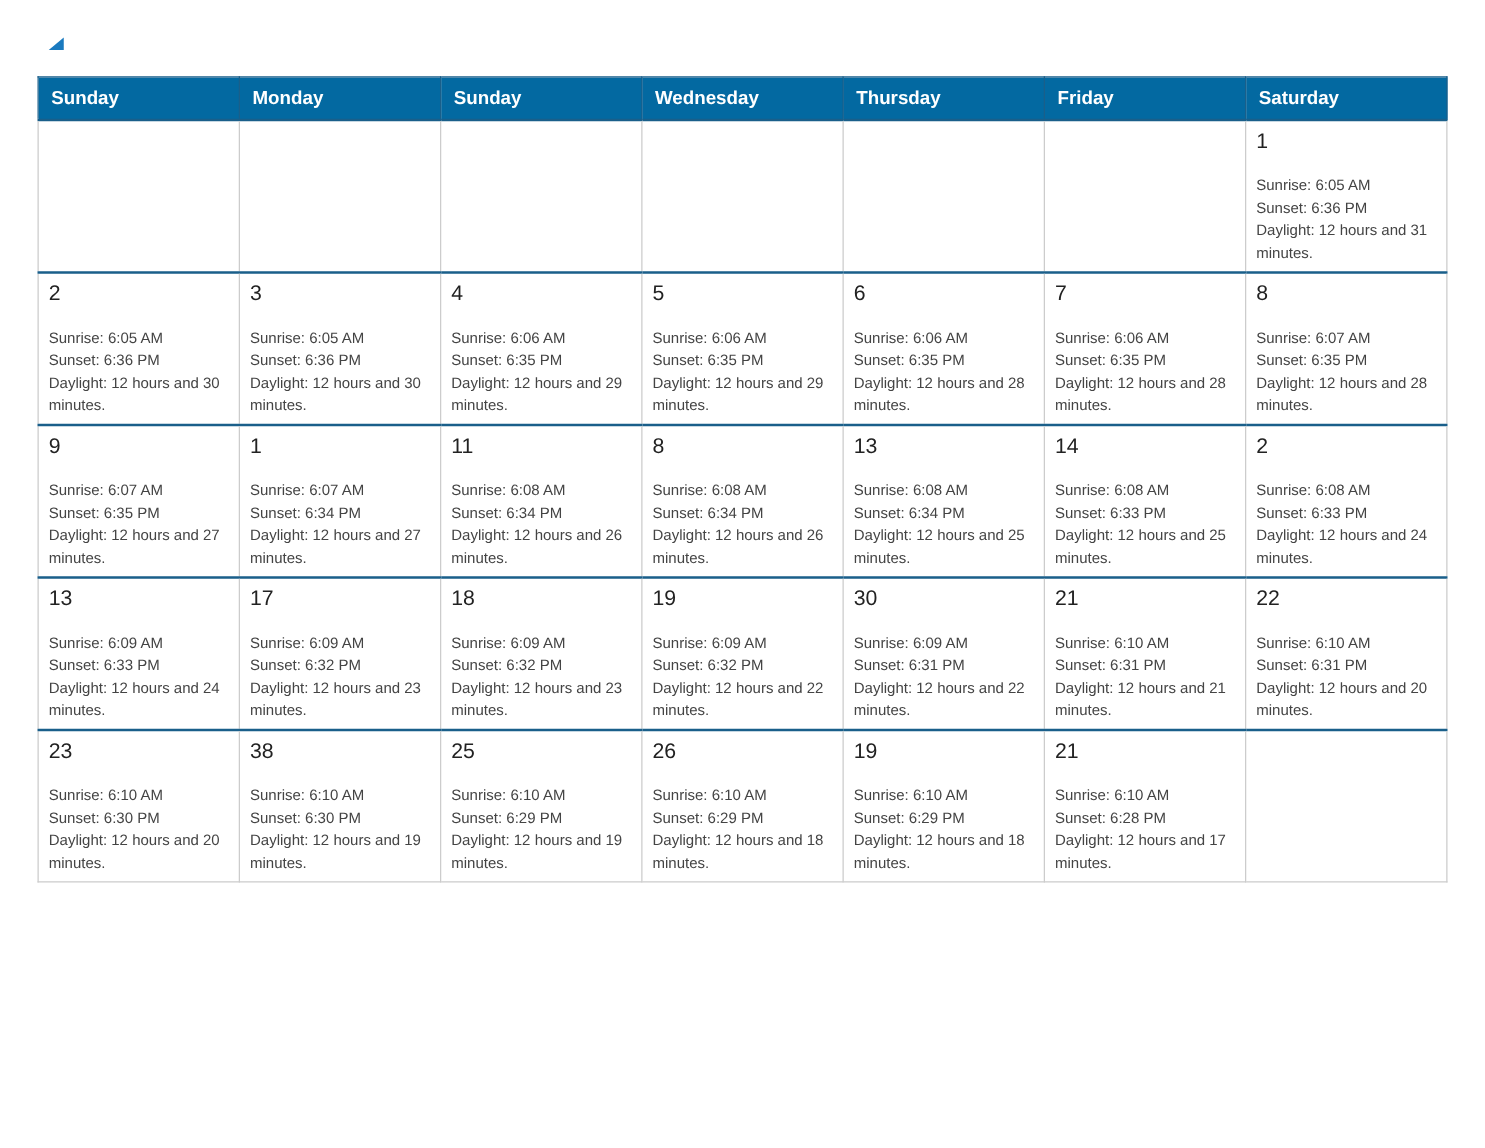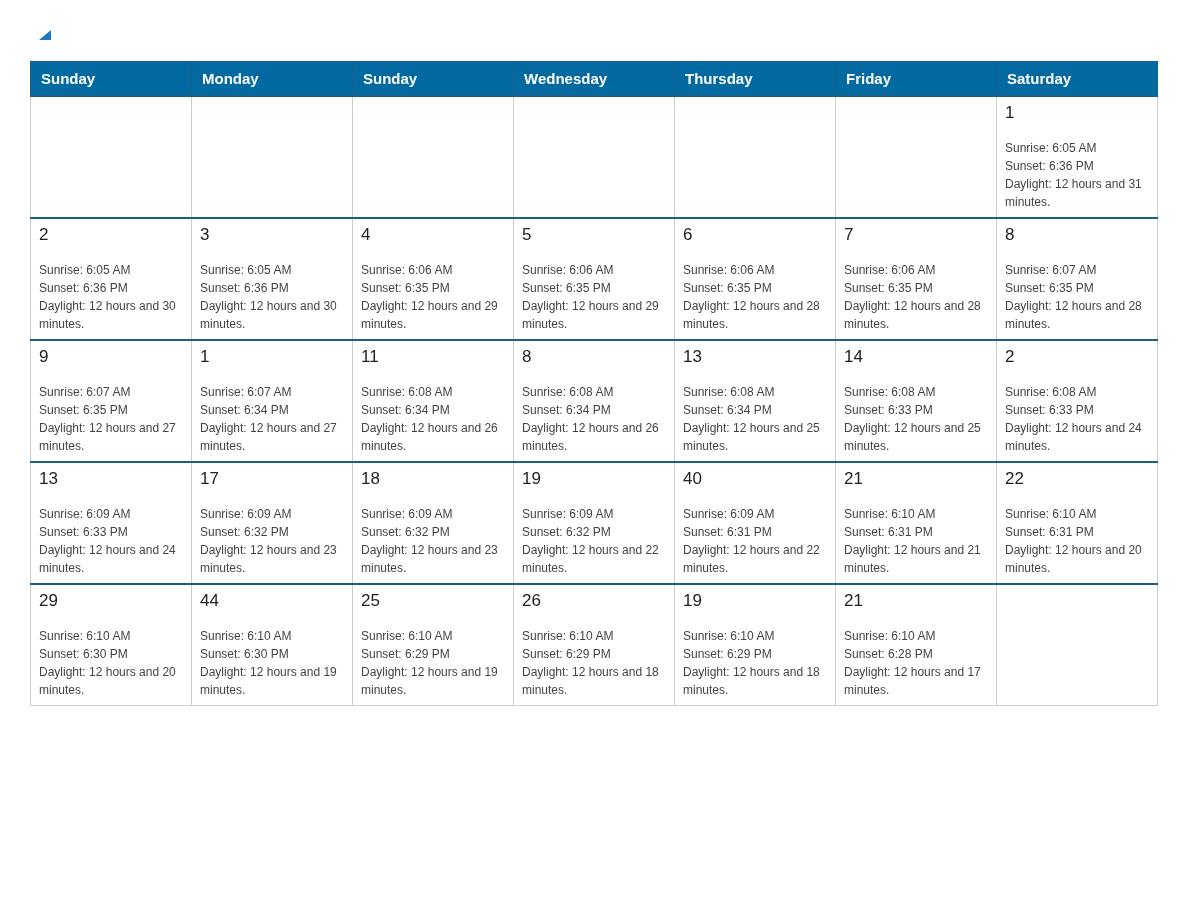--- a/index.html
+++ b/index.html
@@ -207,39 +207,39 @@
         </td>
         <td>
           <span class="day-num">18</span>
           <div class="day-info">Sunrise: 6:09 AM<br>Sunset: 6:32 PM<br>Daylight: 12 hours and 23 minutes.</div>
         </td>
         <td>
           <span class="day-num">19</span>
           <div class="day-info">Sunrise: 6:09 AM<br>Sunset: 6:32 PM<br>Daylight: 12 hours and 22 minutes.</div>
         </td>
         <td>
-          <span class="day-num">40</span>
+          <span class="day-num">30</span>
           <div class="day-info">Sunrise: 6:09 AM<br>Sunset: 6:31 PM<br>Daylight: 12 hours and 22 minutes.</div>
         </td>
         <td>
           <span class="day-num">21</span>
           <div class="day-info">Sunrise: 6:10 AM<br>Sunset: 6:31 PM<br>Daylight: 12 hours and 21 minutes.</div>
         </td>
         <td>
           <span class="day-num">22</span>
           <div class="day-info">Sunrise: 6:10 AM<br>Sunset: 6:31 PM<br>Daylight: 12 hours and 20 minutes.</div>
         </td>
       </tr>
       <tr class="week-row">
         <td>
-          <span class="day-num">29</span>
+          <span class="day-num">23</span>
           <div class="day-info">Sunrise: 6:10 AM<br>Sunset: 6:30 PM<br>Daylight: 12 hours and 20 minutes.</div>
         </td>
         <td>
-          <span class="day-num">44</span>
+          <span class="day-num">38</span>
           <div class="day-info">Sunrise: 6:10 AM<br>Sunset: 6:30 PM<br>Daylight: 12 hours and 19 minutes.</div>
         </td>
         <td>
           <span class="day-num">25</span>
           <div class="day-info">Sunrise: 6:10 AM<br>Sunset: 6:29 PM<br>Daylight: 12 hours and 19 minutes.</div>
         </td>
         <td>
           <span class="day-num">26</span>
           <div class="day-info">Sunrise: 6:10 AM<br>Sunset: 6:29 PM<br>Daylight: 12 hours and 18 minutes.</div>
         </td>

